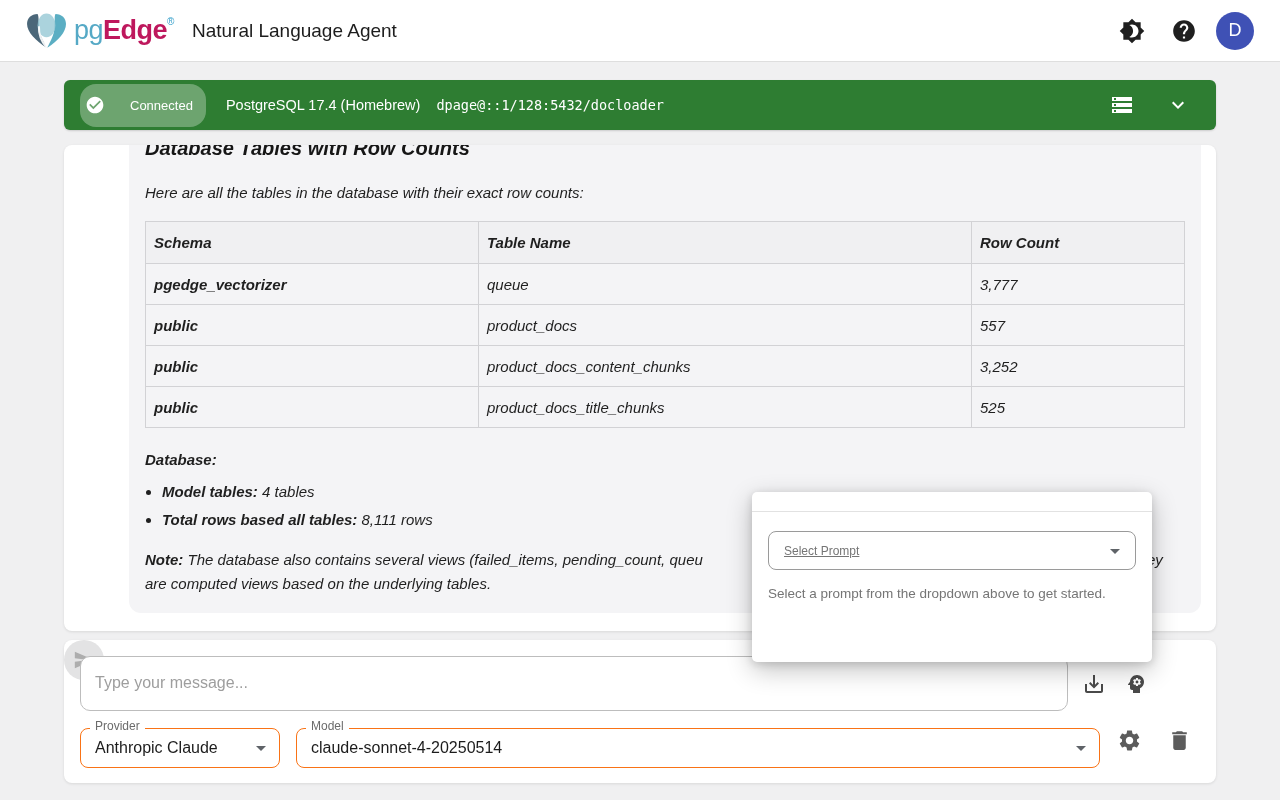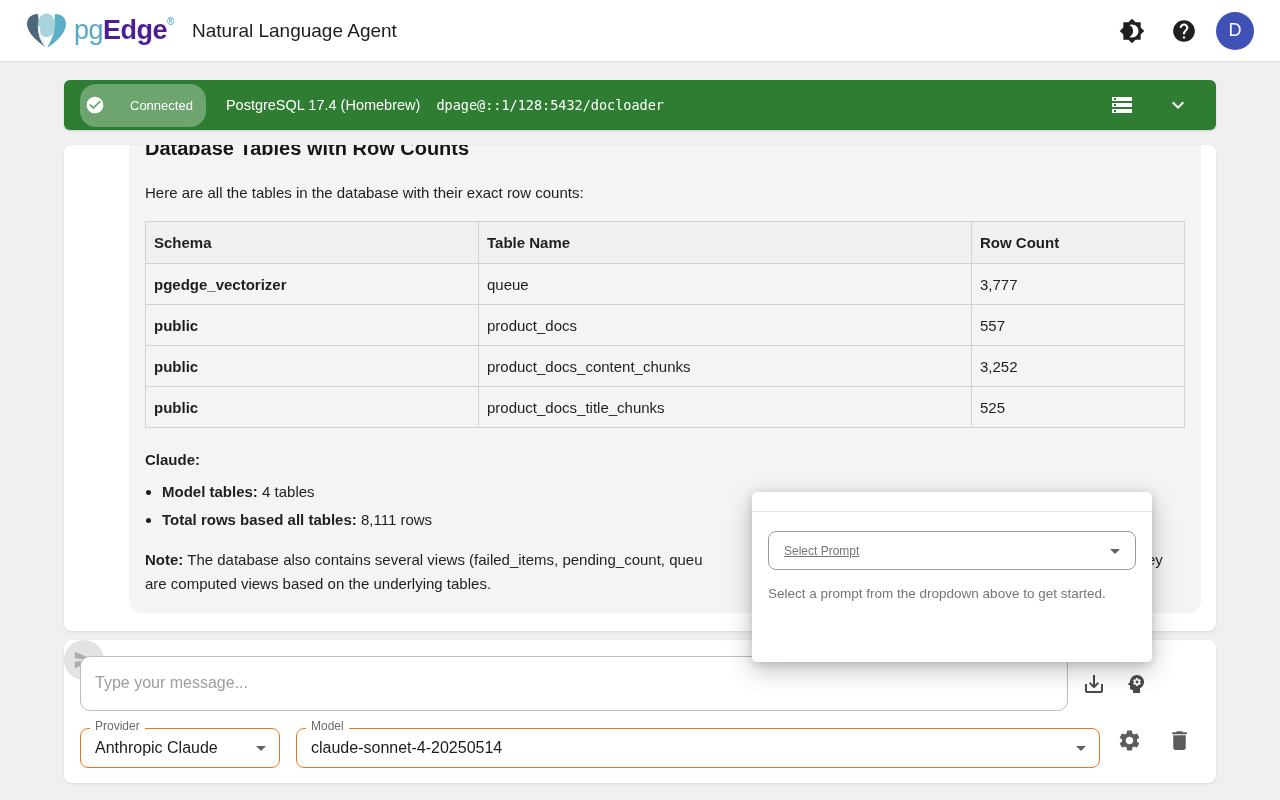--- a/index.html
+++ b/index.html
@@ -14,21 +14,21 @@
 
   
   .appbar {
     position:absolute; left:0; top:0; width:1280px; height:62px;
     background:#ffffff; border-bottom:1px solid #dedede;
     display:flex; align-items:center; padding:0 26px 0 24px;
   }
   .logo { display:flex; align-items:center; gap:4px; }
   .logo-text { font-size:27px; letter-spacing:-0.5px; }
   .logo-pg { color:#55a9c6; font-weight:400; }
-  .logo-edge { color:#4c1d95; font-weight:700; }
+  .logo-edge { color:#be185d; font-weight:700; }
   .logo-reg { color:#2e9cc8; font-size:10px; vertical-align:14px; font-weight:400; }
   .app-title { margin-left:18px; font-size:19px; color:#1d1d1d; }
   .appbar-right { margin-left:auto; display:flex; align-items:center; gap:12px; }
   .iconbtn {
     width:40px; height:40px; border-radius:50%; display:flex;
     align-items:center; justify-content:center; cursor:pointer; border:none; background:transparent;
   }
   .iconbtn svg { fill:#1f1f1f; }
   .avatar {
     width:38px; height:38px; border-radius:50%; background:#3f51b5; color:#fff;
@@ -56,20 +56,21 @@
   
   .main-card {
     position:absolute; left:64px; top:145px; width:1152px; height:486px;
     background:#ffffff; border-radius:8px; overflow:hidden;
     box-shadow:0 1px 3px rgba(0,0,0,0.10);
   }
   .msg-bubble {
     position:absolute; left:65px; top:-36px; width:1072px; height:504px;
     background:#f4f4f6; border-radius:12px; padding:16px;
     overflow:hidden;
+    font-style:italic;
   }
   .msg-heading { margin:10px 0 0; font-size:20px; line-height:26px; font-weight:700; color:#161616; }
   .msg-intro   { margin:20px 0 0; font-size:15px; line-height:24px; }
 
   table.db-table { margin-top:16px; width:100%; border-collapse:collapse; font-size:15px; }
   .db-table th, .db-table td { border:1px solid #d2d2d5; text-align:left; padding:0 8px; }
   .db-table th { height:42px; font-weight:700; background:rgba(0,0,0,0.015); }
   .db-table td { height:41px; }
   .db-table td.schema-cell { font-weight:700; }
 
@@ -231,21 +232,21 @@
           <td>3,252</td>
         </tr>
         <tr>
           <td class="schema-cell">public</td>
           <td>product_docs_title_chunks</td>
           <td>525</td>
         </tr>
       </tbody>
     </table>
 
-    <p class="msg-summary">Claude:</p>
+    <p class="msg-summary">Database:</p>
     <ul class="msg-list">
       <li><strong>Model tables:</strong><span> 4 tables</span></li>
       <li><strong>Total rows based all tables:</strong><span> 8,111 rows</span></li>
     </ul>
 
     <p class="msg-note">
       <span><strong>Note:</strong><span> The database also contains several views (failed_items, pending_count, queu</span></span>
       <span class="note-ey">ey</span>
       <br>
       <span>are computed views based on the underlying tables.</span>

